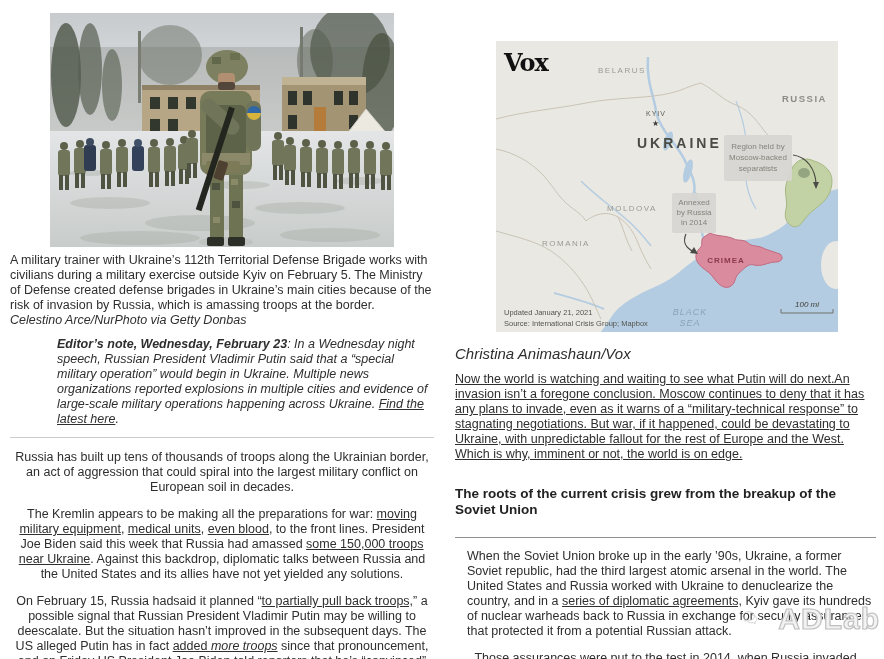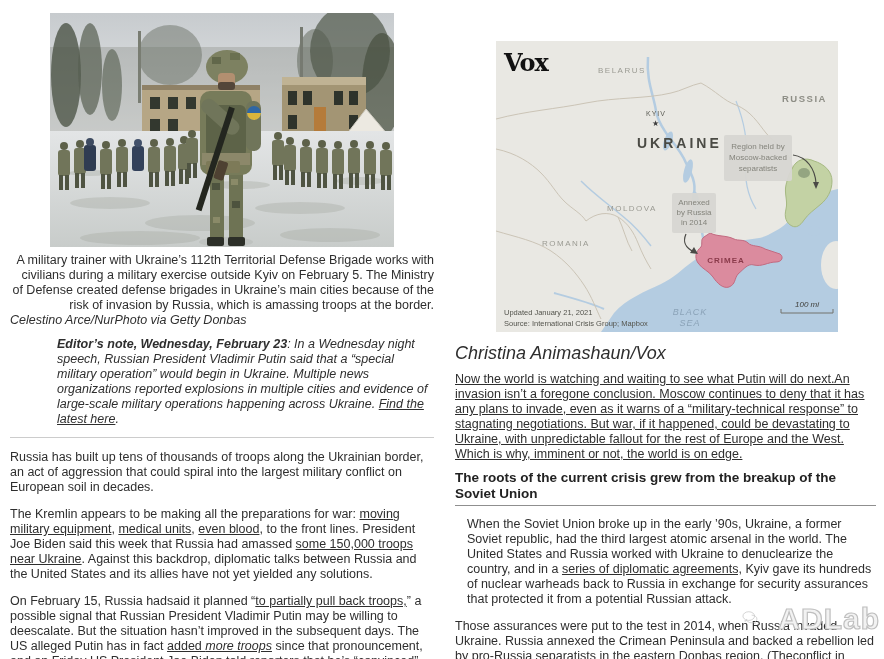--- a/index.html
+++ b/index.html
@@ -8,33 +8,33 @@
     font-family:"Liberation Sans", sans-serif;color:#2e2e2e;
   }
   .col{position:absolute;top:0;}
   .col-left{left:10px;width:424px;}
   .col-right{left:455px;width:421px;}
   .hero-photo{margin:13px 0 0 40px;width:344px;height:234px;display:block;}
   .map-figure{margin:41px 0 0 41px;width:342px;height:291px;display:block;}
   p,.caption,.credit,.editors-note{
     font-size:12.5px;line-height:15px;margin:0;
   }
-  .caption{margin-top:6px;text-align:right;}
+  .caption{margin-top:6px;}
   .credit{font-style:italic;}
   .editors-note{margin-top:9px;font-style:italic;margin-left:47px;}
   .seg-b{font-weight:bold;}
   .seg-i{font-style:italic;}
   a.seg-l, .seg-l{color:#2e2e2e;text-decoration:underline;cursor:pointer;}
   hr.divider{border:none;border-top:1px solid #cccccc;margin:10px 0 0 0;}
-  .para{margin-top:12px;}
-  .map-credit{margin-top:14px;font-style:italic;font-size:18px;line-height:15px;}
+  .para{margin-top:12px;text-align:center;}
+  .map-credit{margin-top:14px;font-style:italic;font-size:15px;line-height:15px;}
   .intro{margin-top:11px;text-decoration:underline;}
   h2.section-heading{
-    font-size:13.5px;line-height:16px;font-weight:bold;margin:8px 0 0 0;
-    padding-bottom:3px;border-bottom:1px solid #8f8f8f;color:#222;
+    font-size:13.5px;line-height:16px;font-weight:bold;margin:24px 0 0 0;
+    padding-bottom:19px;border-bottom:1px solid #8f8f8f;color:#222;
   }
   .after-heading{margin-top:11px;margin-left:12px;}
   .watermark{
     position:absolute;left:742px;top:602px;width:138px;height:42px;
     display:flex;align-items:flex-start;gap:19px;pointer-events:none;
   }
   .watermark-text{
     font-size:30px;font-weight:bold;letter-spacing:1px;
     color:#f2f2f2;-webkit-text-stroke:1.2px #bfbfbf;
     font-family:"Liberation Sans", sans-serif;

